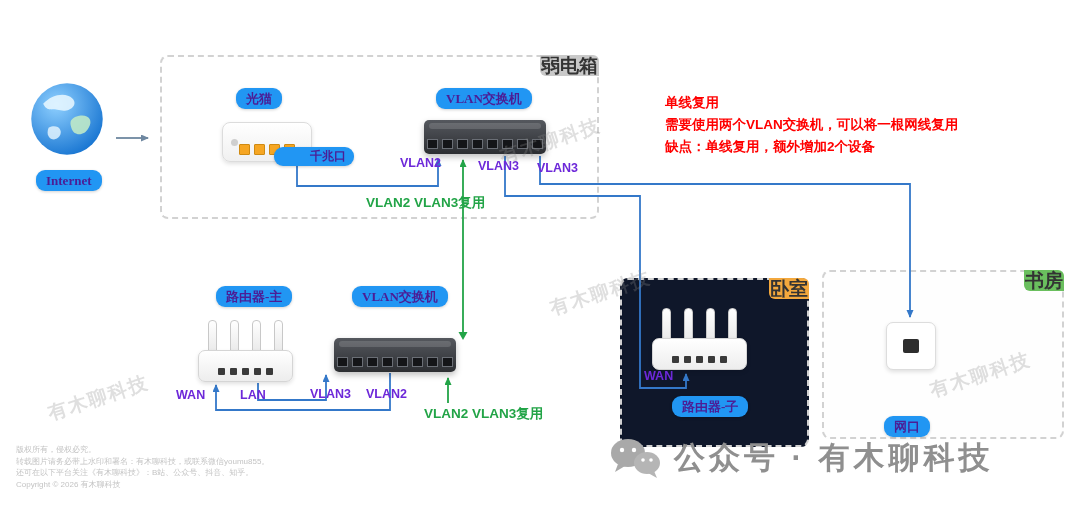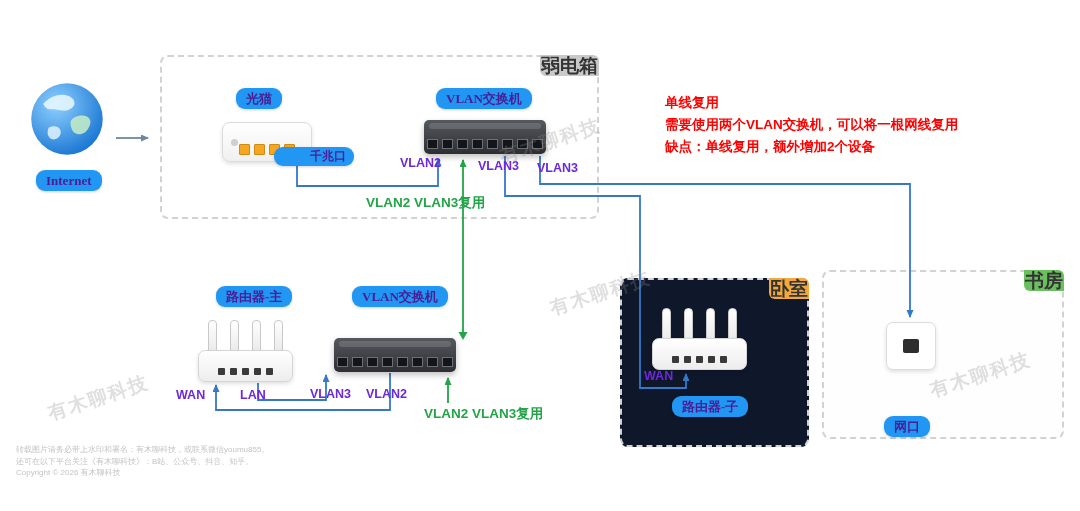--- a/index.html
+++ b/index.html
@@ -211,19 +211,33 @@
     <span class="port"></span>
   </div>
   <div class="badge" style="left:884px;top:416px;">网口</div>
 
   <div class="wm" style="left:498px;top:128px;">有木聊科技</div>
   <div class="wm" style="left:548px;top:280px;">有木聊科技</div>
   <div class="wm" style="left:46px;top:385px;">有木聊科技</div>
   <div class="wm" style="left:928px;top:362px;">有木聊科技</div>
 
   <div class="footer">
+    <div>版权所有，侵权必究。</div>
     <div>转载图片请务必带上水印和署名：有木聊科技，或联系微信youmu855。</div>
     <div>还可在以下平台关注《有木聊科技》：B站、公众号、抖音、知乎。</div>
     <div>Copyright © 2026 有木聊科技</div>
   </div>
 
+  <div class="wechat">
+    <svg width="54" height="44" viewBox="0 0 54 44">
+      <ellipse cx="20" cy="17" rx="17" ry="14" fill="#a9a9a9"></ellipse>
+      <path d="M10 28 L7 36 L17 30 Z" fill="#a9a9a9"></path>
+      <circle cx="14" cy="14" r="2.2" fill="#ffffff"></circle>
+      <circle cx="26" cy="14" r="2.2" fill="#ffffff"></circle>
+      <ellipse cx="39" cy="27" rx="13" ry="11" fill="#b5b5b5"></ellipse>
+      <path d="M46 35 L49 42 L40 37 Z" fill="#b5b5b5"></path>
+      <circle cx="35" cy="24" r="1.8" fill="#ffffff"></circle>
+      <circle cx="43" cy="24" r="1.8" fill="#ffffff"></circle>
+    </svg>
+    <span class="wechat-text">公众号 · 有木聊科技</span>
+  </div>
 
 </div>
 
 </body></html>

